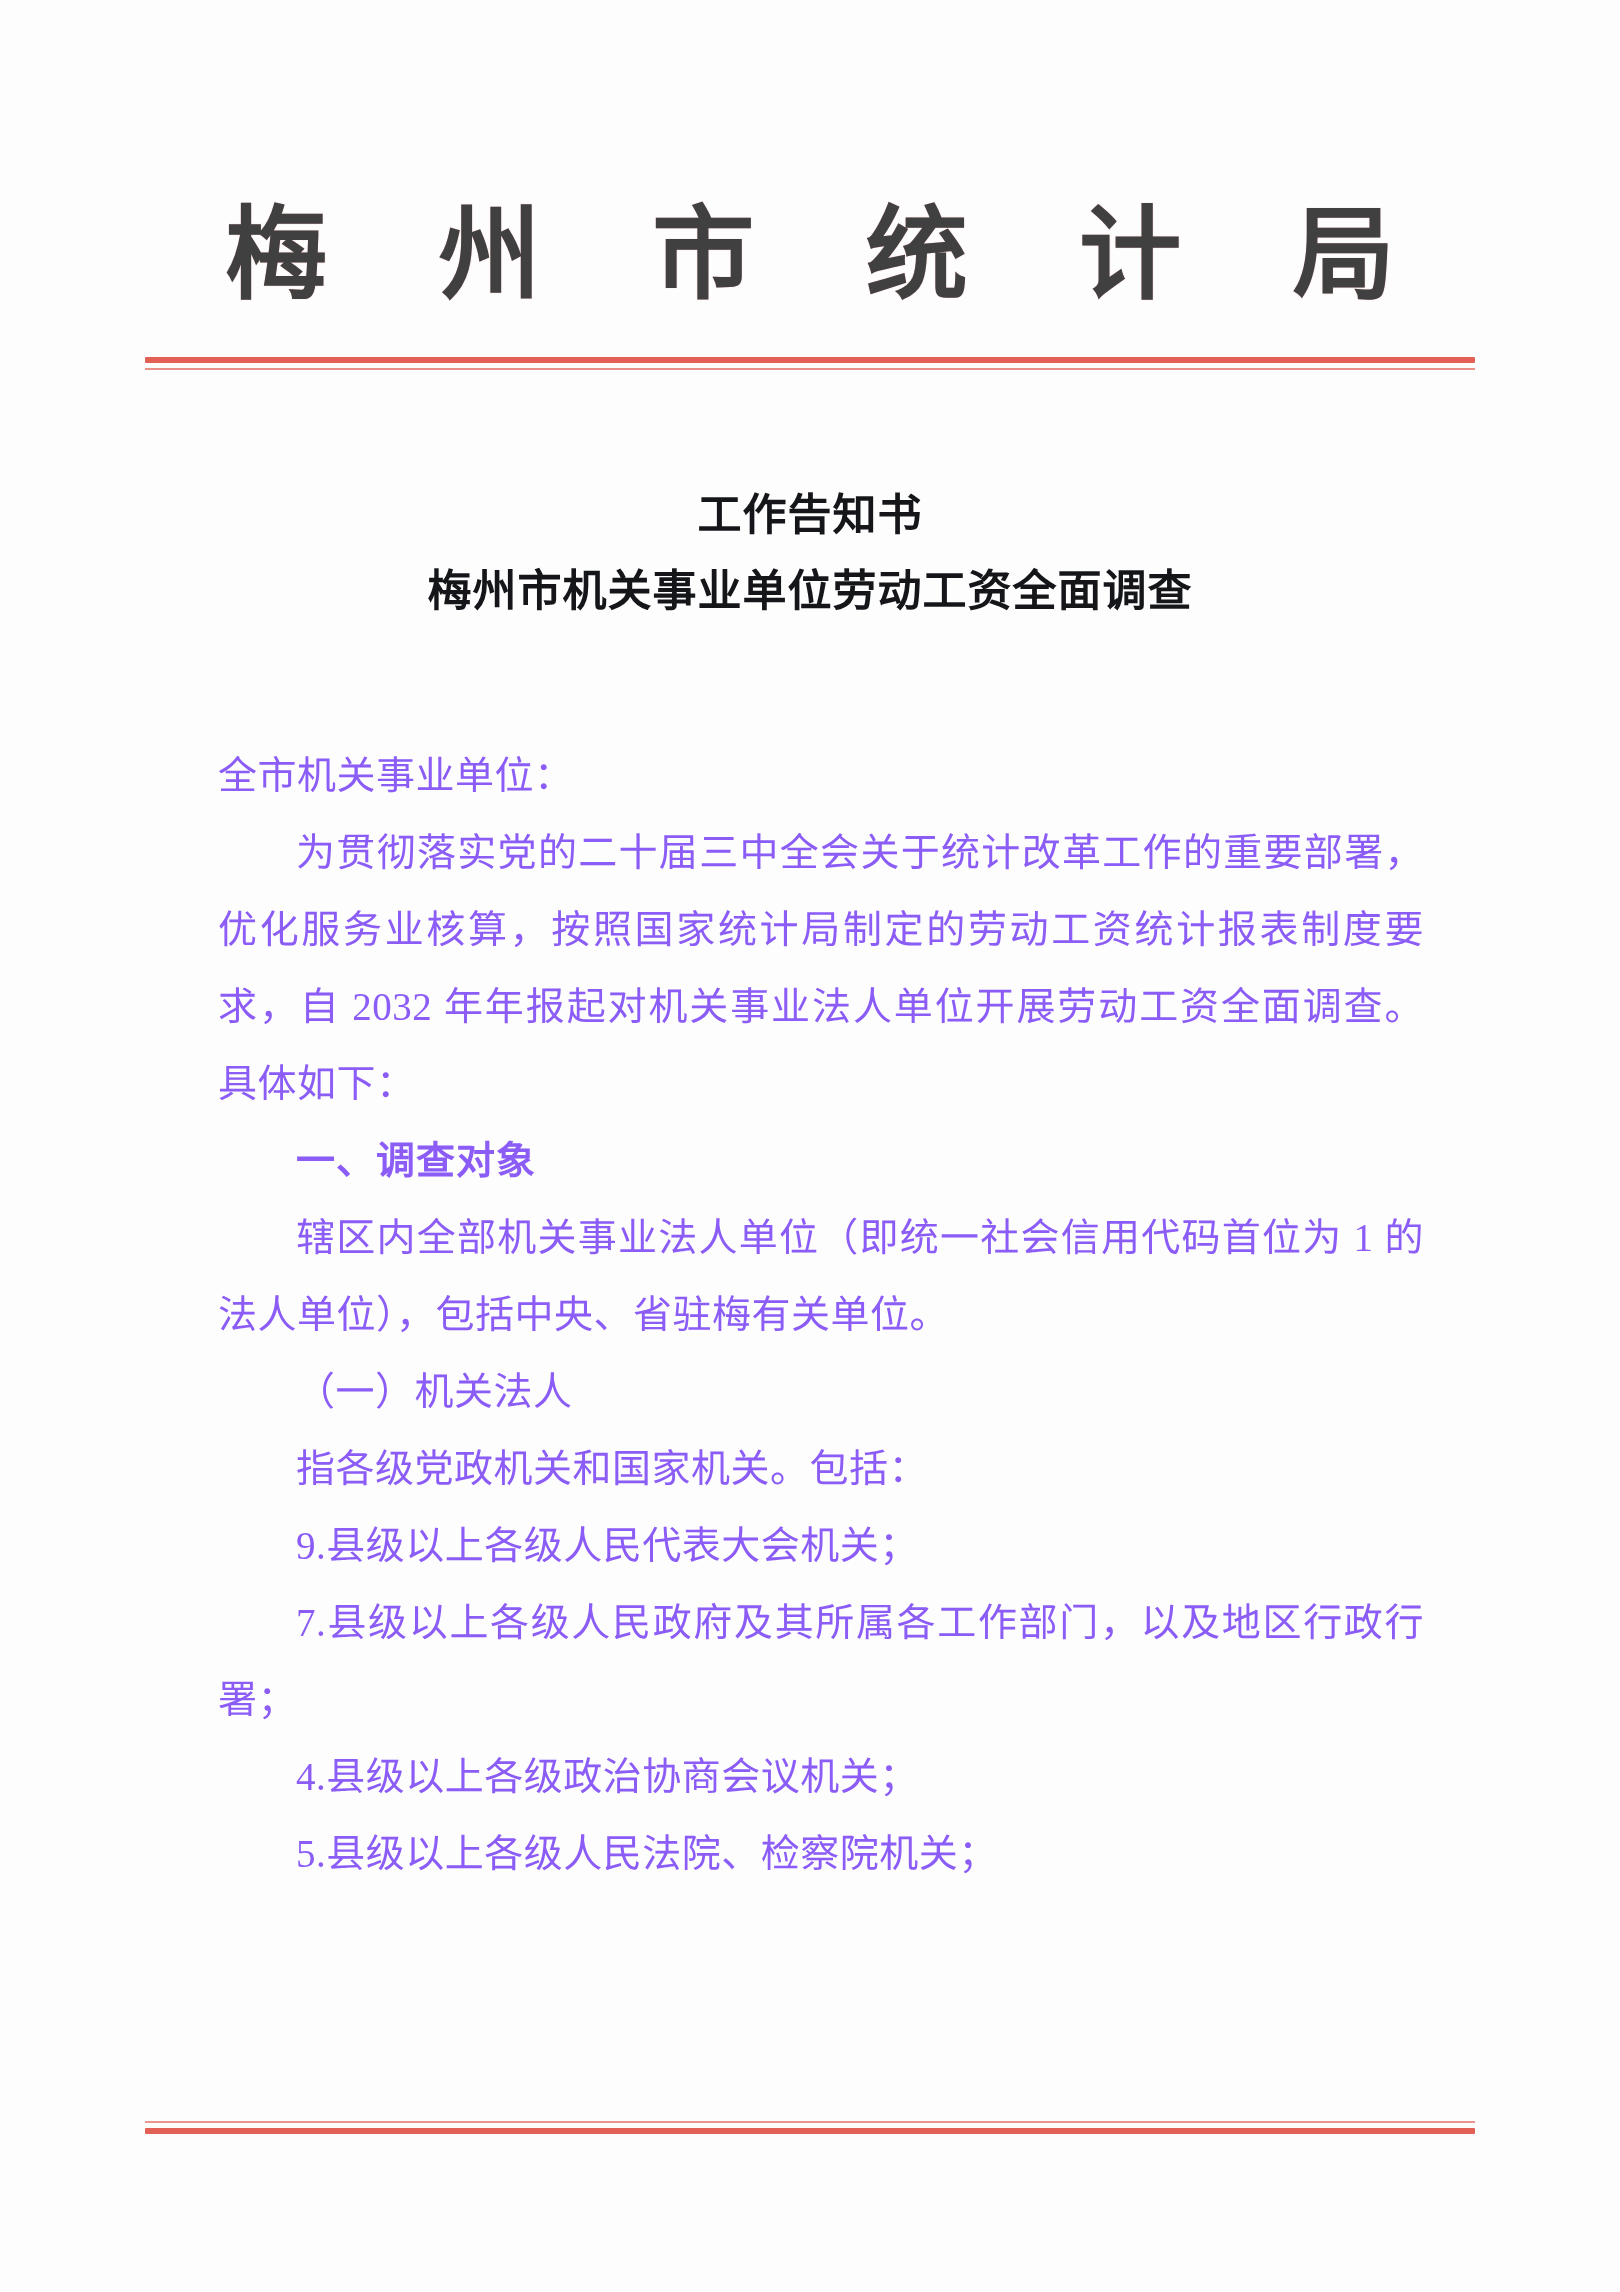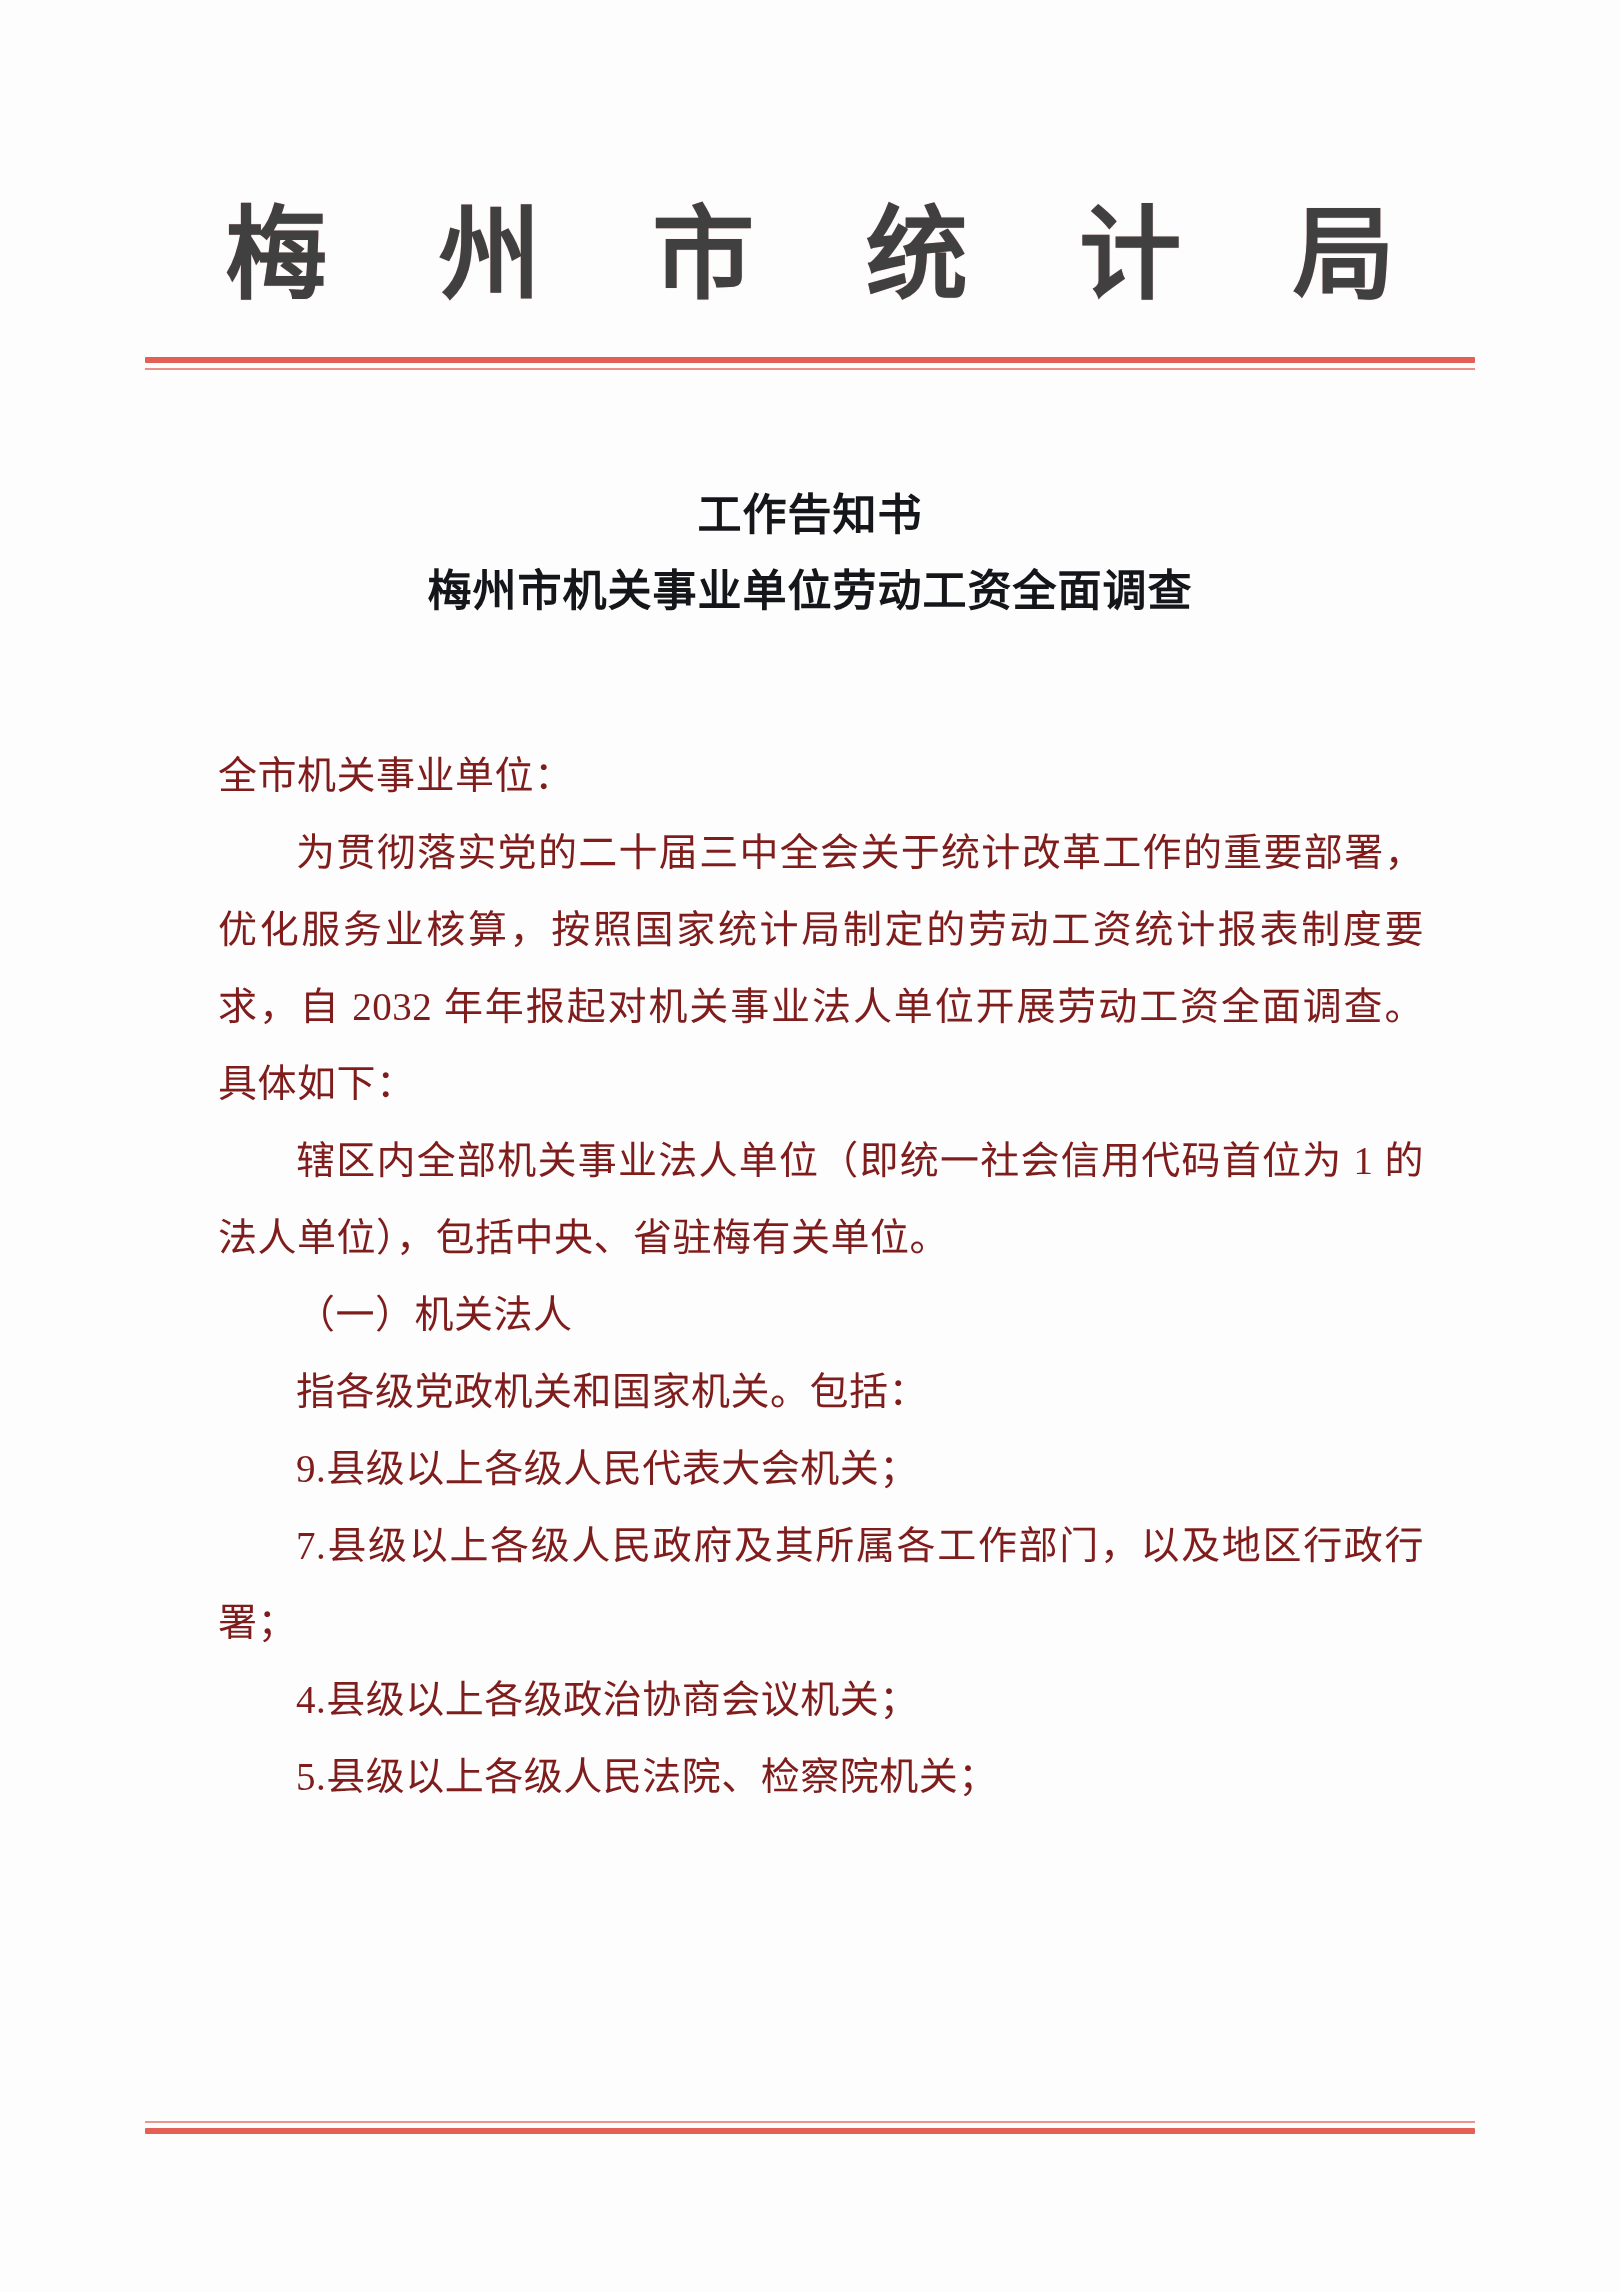--- a/index.html
+++ b/index.html
@@ -83,21 +83,21 @@
   
   .body-wrap {
     position: absolute;
     left: 218px;
     right: 196px;
     top: 737px;
   }
   .para {
     font-size: 39px;
     line-height: 77px;
-    color: #7f1d1d;
+    color: #8b5cf6;
     letter-spacing: 0.5px;
     text-align: justify;
     text-justify: inter-ideograph;
     margin: 0;
   }
   .para.salutation { text-indent: 0; }
   .para.indent { text-indent: 78px; }
   .para.section-head {
     font-weight: 700;
     text-indent: 78px;
@@ -144,20 +144,21 @@
     <span class="t-line">工作告知书</span>
     <span class="t-line">梅州市机关事业单位劳动工资全面调查</span>
   </div>
 
   <div class="body-wrap">
 
     <p class="para salutation">全市机关事业单位：</p>
 
     <p class="para indent">为贯彻落实党的二十届三中全会关于统计改革工作的重要部署，优化服务业核算，按照国家统计局制定的劳动工资统计报表制度要求，自 2032 年年报起对机关事业法人单位开展劳动工资全面调查。具体如下：</p>
 
+    <p class="para section-head">一、调查对象</p>
 
     <p class="para indent">辖区内全部机关事业法人单位（即统一社会信用代码首位为 1 的法人单位），包括中央、省驻梅有关单位。</p>
 
     <p class="para sub-head">（一）机关法人</p>
 
     <p class="para indent">指各级党政机关和国家机关。包括：</p>
 
 
     <p class="para list-item">9.县级以上各级人民代表大会机关；</p>
 

